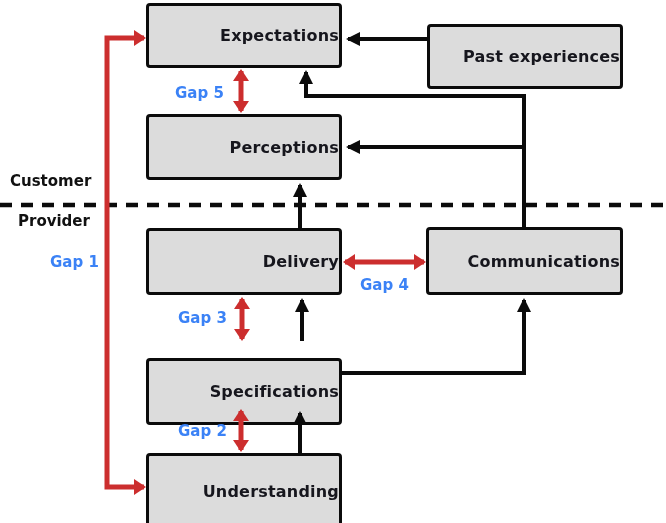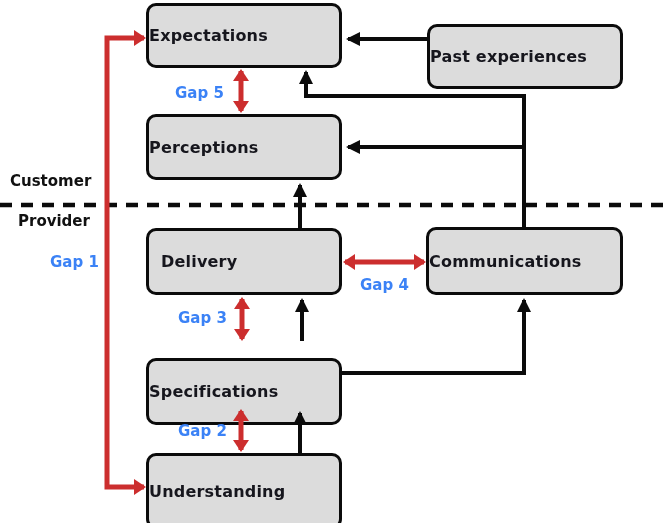--- a/index.html
+++ b/index.html
@@ -8,22 +8,22 @@
     width:666px;height:523px;
     background:#ffffff;
     font-family:"DejaVu Sans","Liberation Sans",sans-serif;
     overflow:hidden;
   }
   .box{
     position:absolute;
     box-sizing:border-box;
     background:#dcdcdc;
     border:3px solid #0b0b0b;
-    border-radius:10px;
-    display:flex;align-items:center;justify-content:flex-start;
+    border-radius:4px;
+    display:flex;align-items:center;justify-content:flex-end;
     font-weight:bold;font-size:16px;color:#16161d;
     letter-spacing:0.2px;
   }
   .region-label{
     position:absolute;
     font-weight:bold;font-size:15px;color:#111111;
   }
   .gap-label{
     position:absolute;
     font-weight:bold;font-size:15px;color:#3b82f6;

